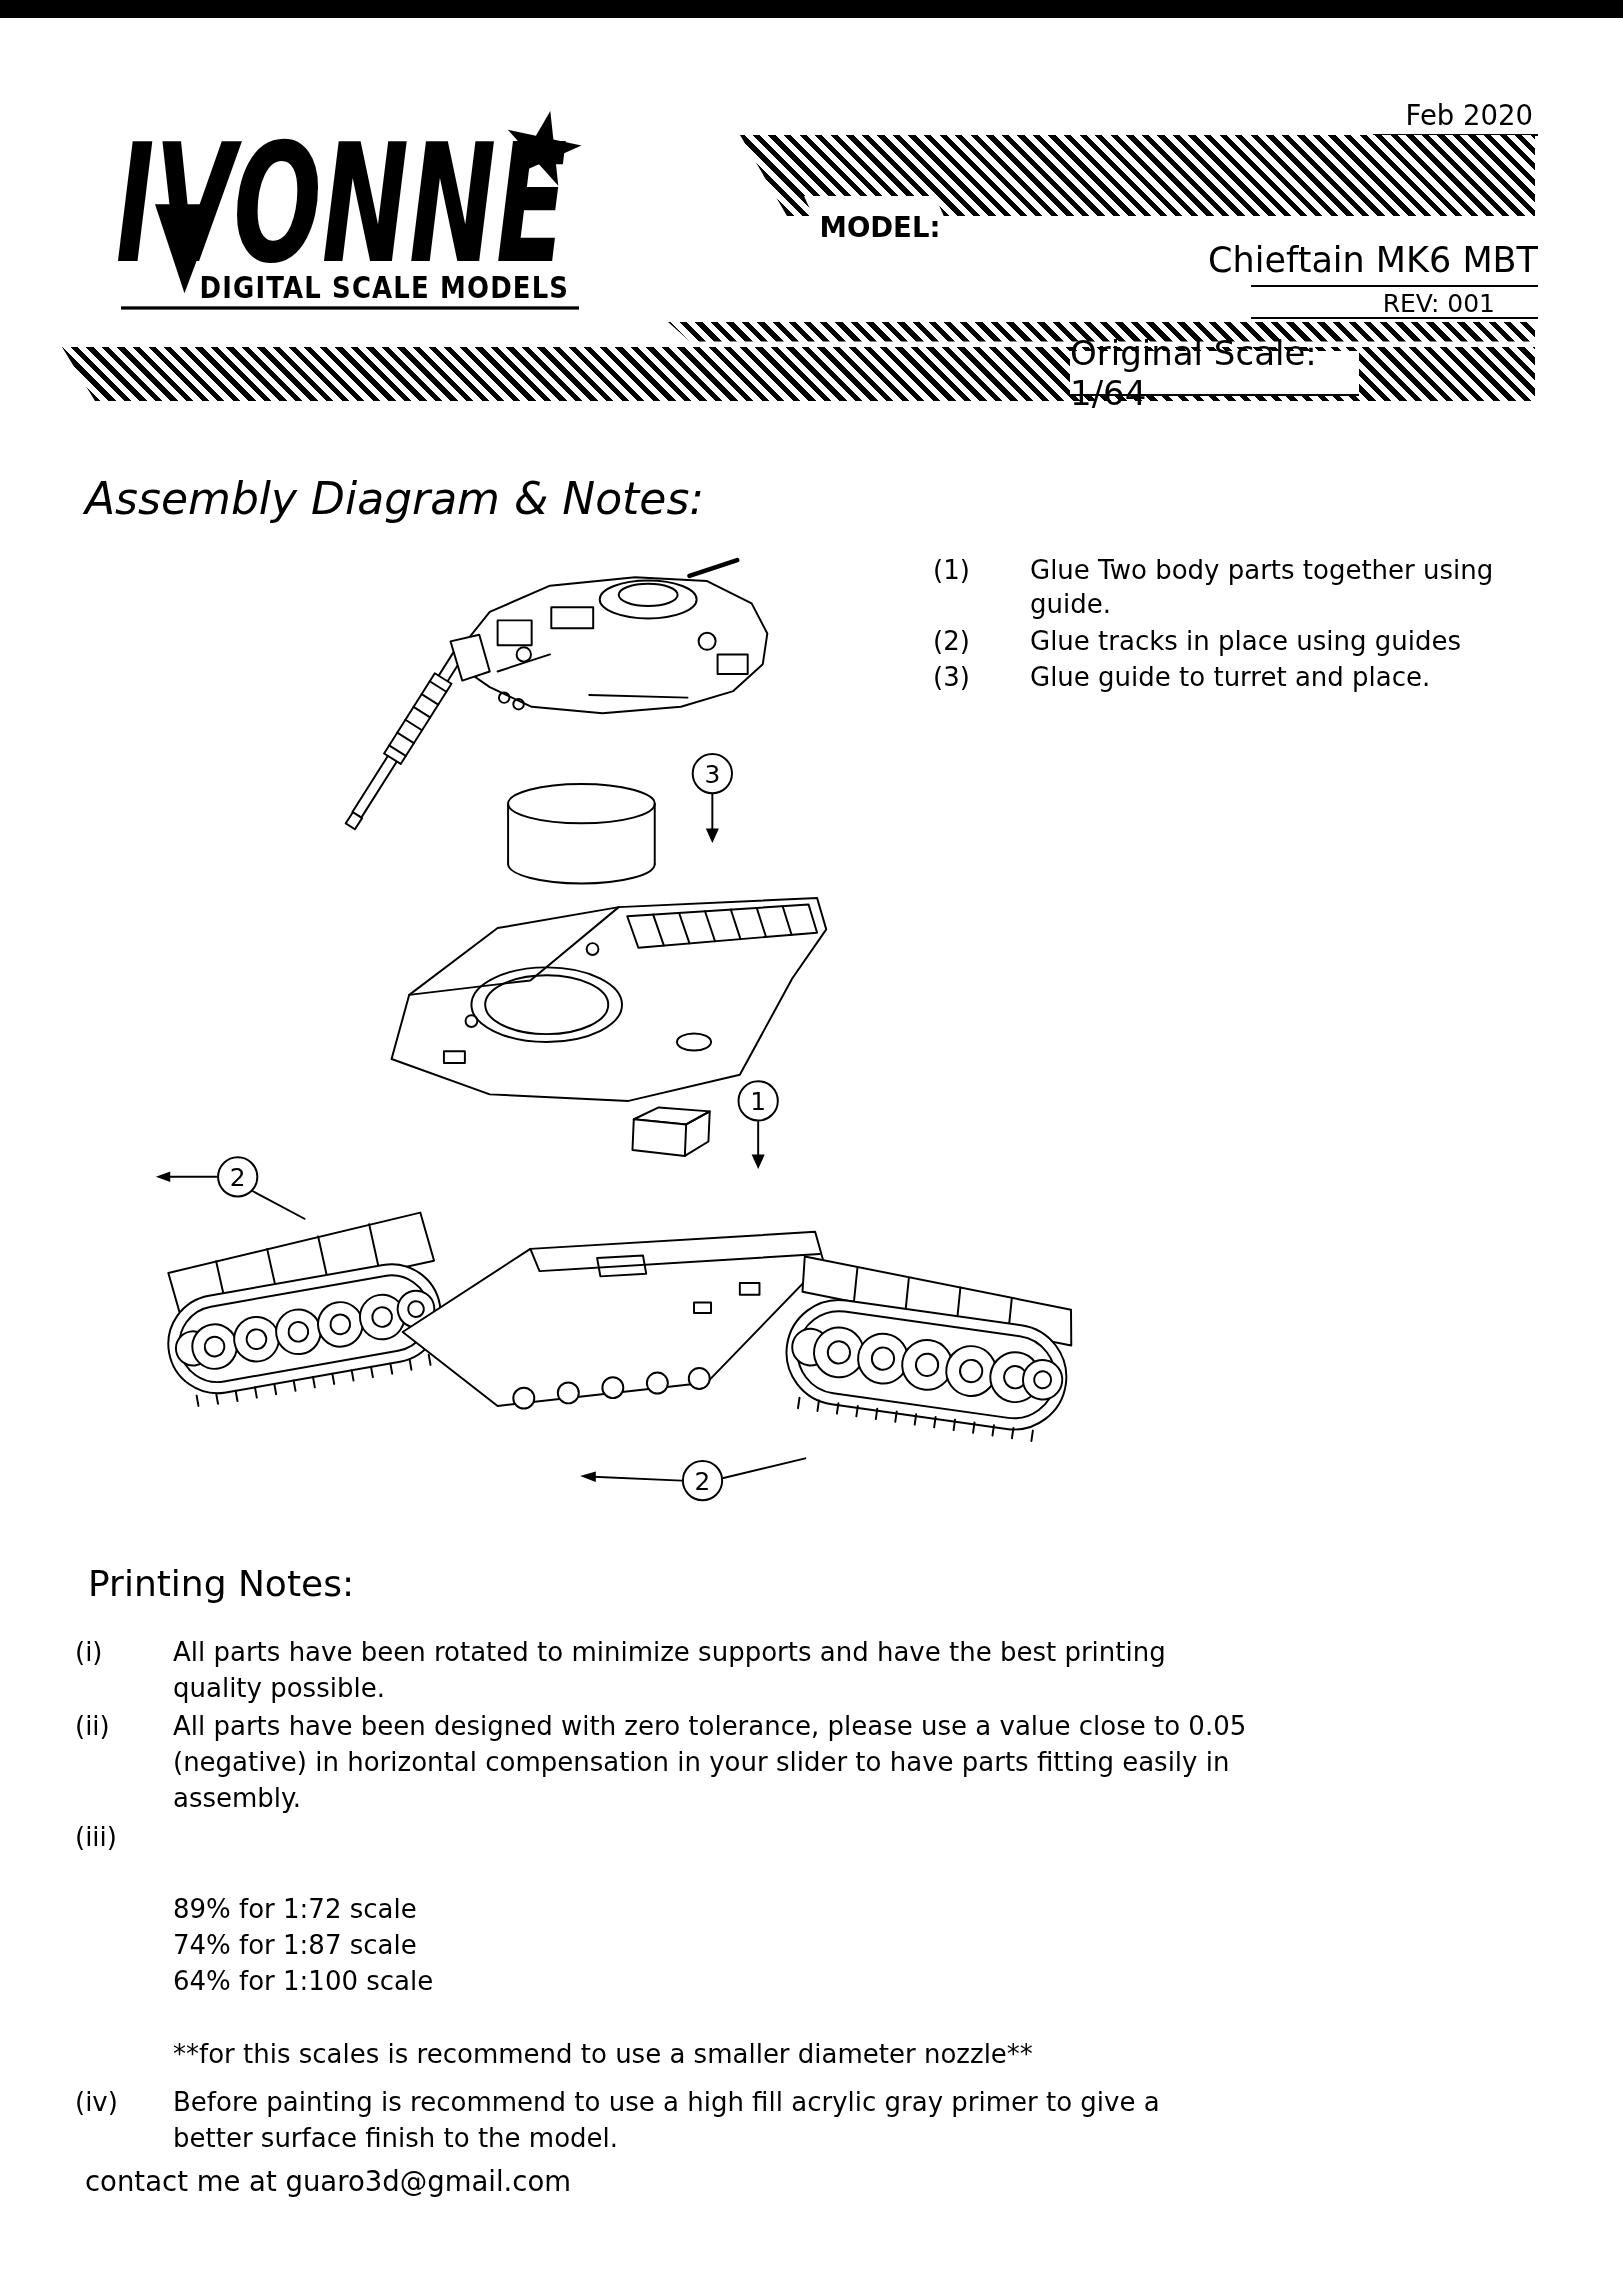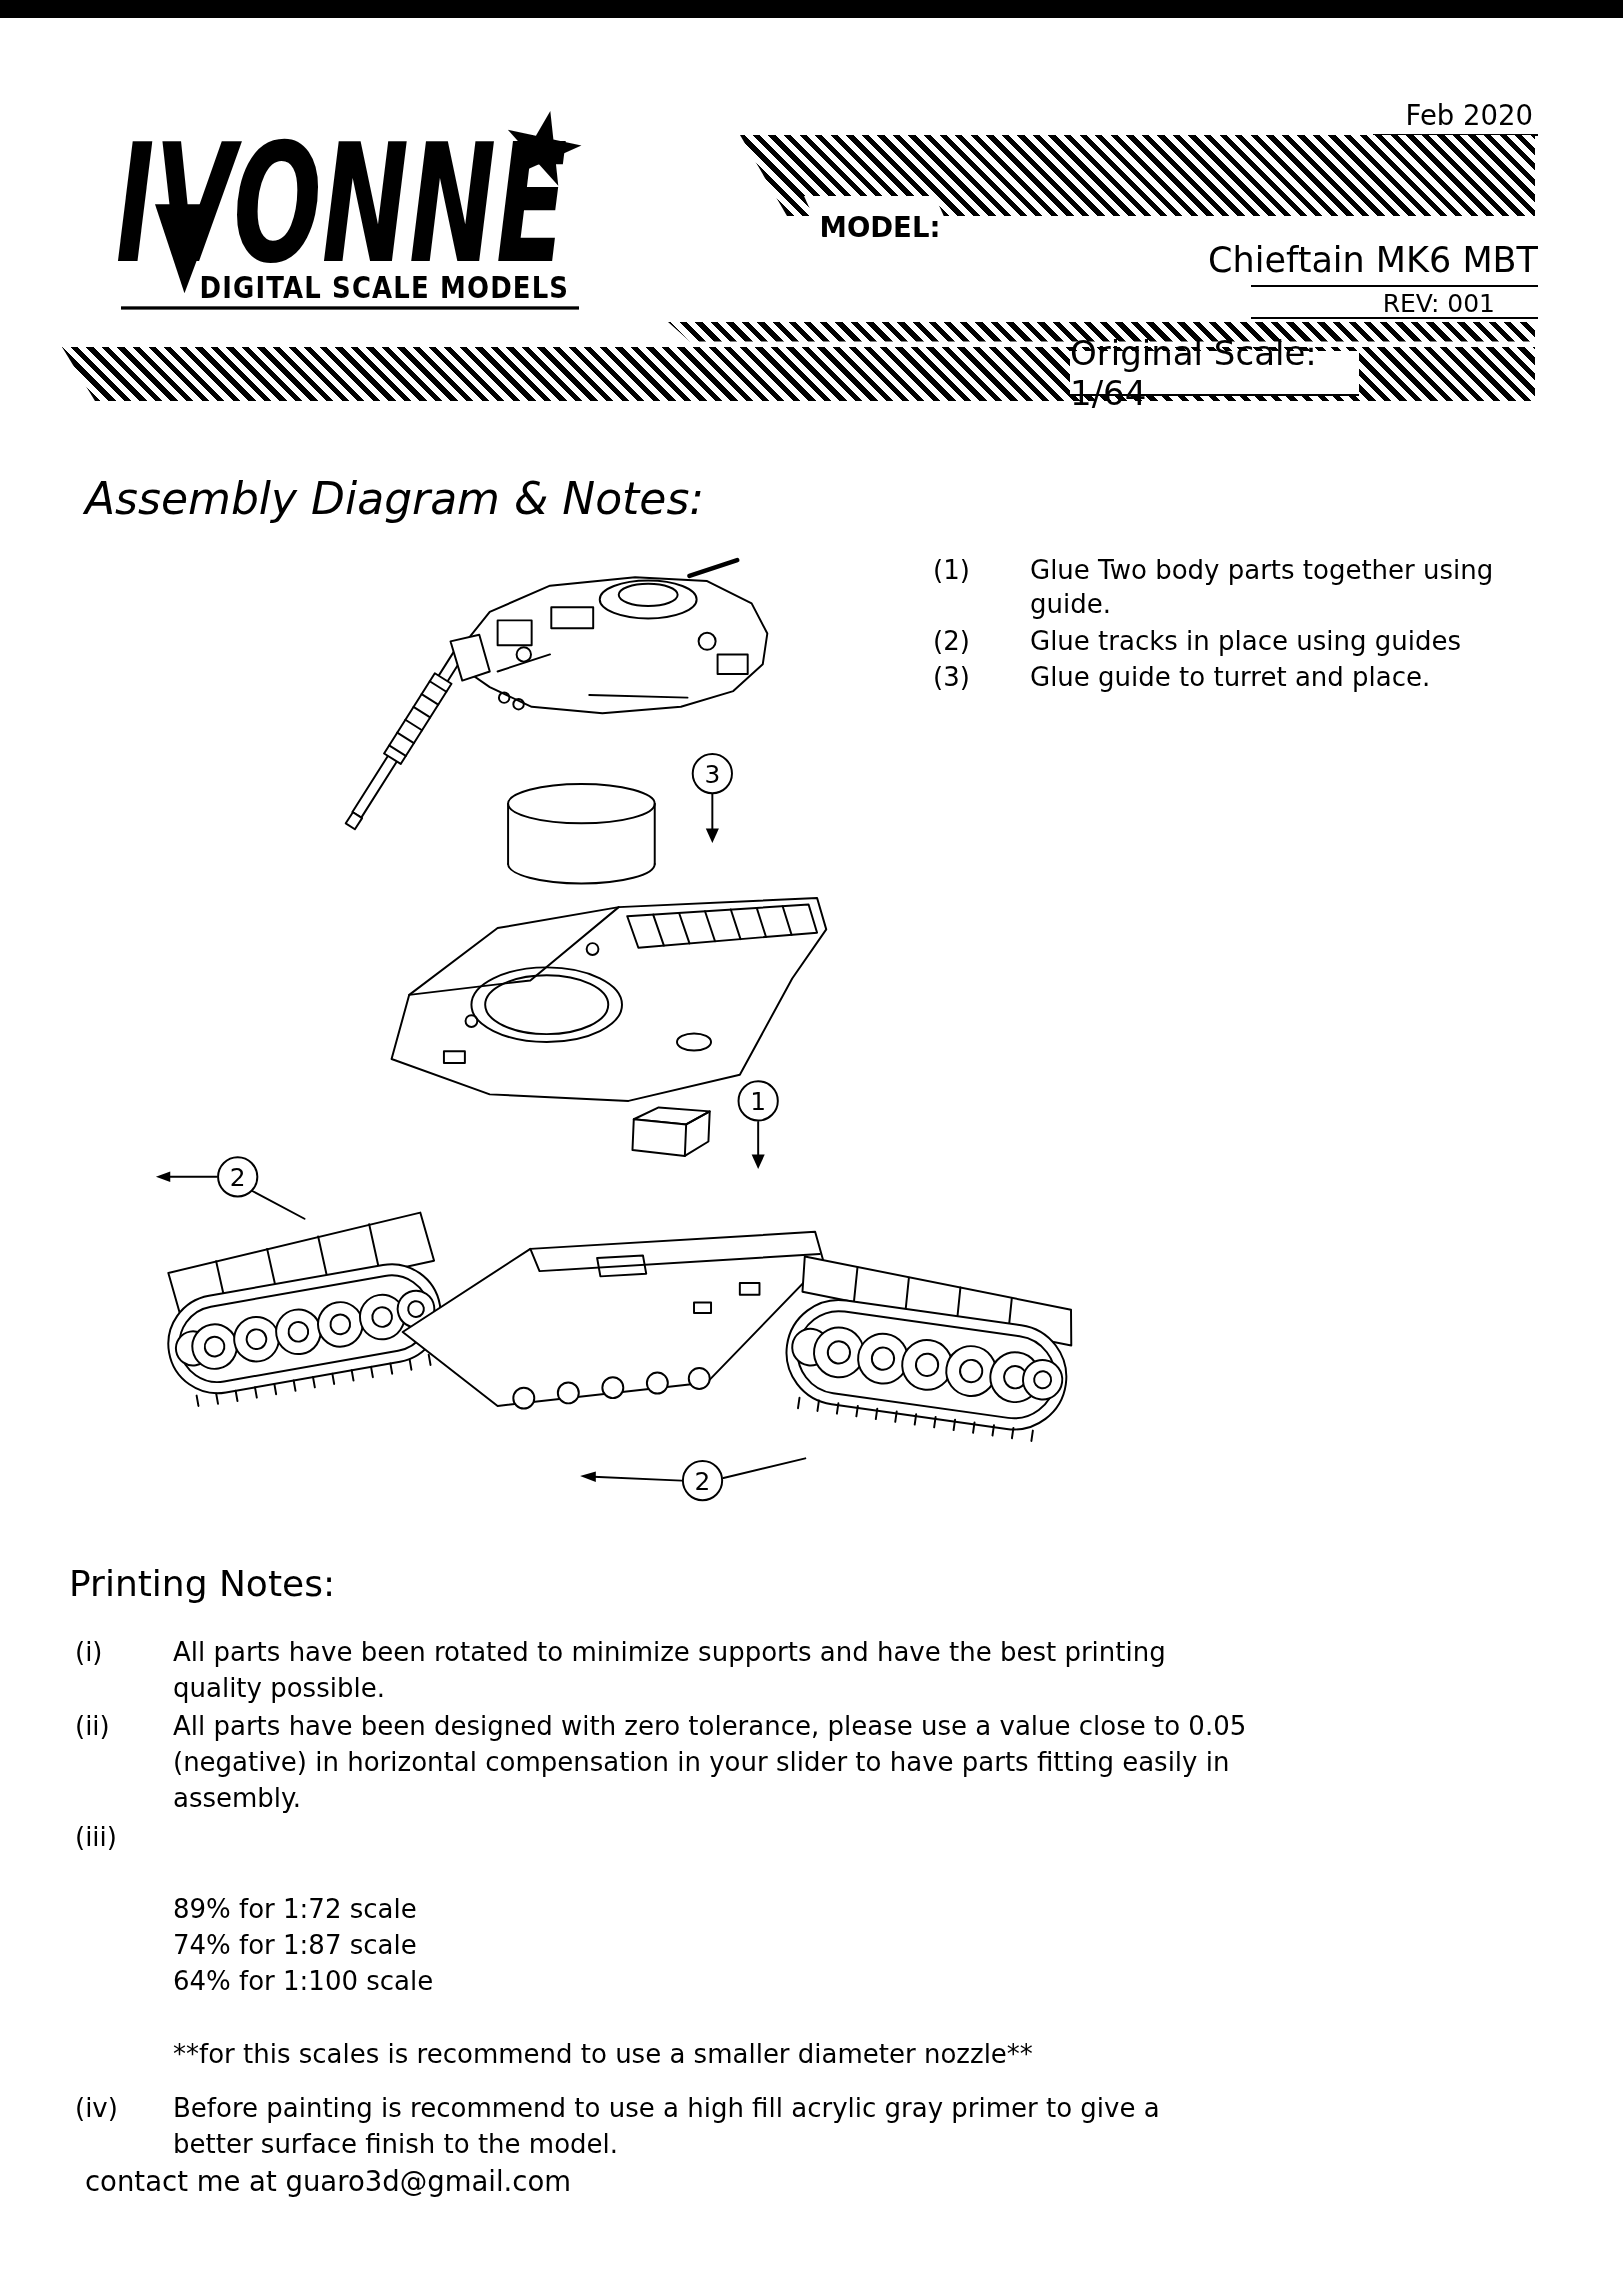--- a/index.html
+++ b/index.html
@@ -40,28 +40,28 @@
   .note-num { width:97px; flex:none; }
   .note-text { flex:1; }
 
   .diagram { position:absolute; left:131px; top:543px; width:982px; height:1015px; overflow:visible; }
   .ink { stroke:#000; stroke-width:3; fill:none; stroke-linejoin:round; stroke-linecap:round; }
   .solid { fill:#fff; }
   .fillblk { fill:#000; stroke:none; }
   .co { fill:#fff; }
   .co-num { fill:#000; stroke:none; font-size:38px; text-anchor:middle; }
 
-  .printing-heading { position:absolute; left:69px; top:1563px; font-size:36px; font-weight:normal; }
+  .printing-heading { position:absolute; left:88px; top:1563px; font-size:36px; font-weight:normal; }
   .printing-notes { position:absolute; left:75px; top:1635px; width:1172px; font-size:26px; line-height:1.38; }
   .pn-item { display:flex; margin-bottom:2.6px; }
   .pn-num { width:98px; flex:none; }
   .pn-text { max-width:1087px; }
   .pn-sub { margin-left:98px; }
   .pn-scales { margin-top:37px; }
-  .pn-nozzle { margin-top:37px; margin-bottom:18px; }
+  .pn-nozzle { margin-top:37px; margin-bottom:12px; }
 
   .contact { position:absolute; left:85px; top:2165px; font-size:27.5px; font-weight:normal;text-align:right; }
   .closing { position:absolute; right:97px; top:2157px; font-size:35px; }
 </style>
 </head>
 <body>
 
 <div id="page">
 
   <div class="topbar"></div>

